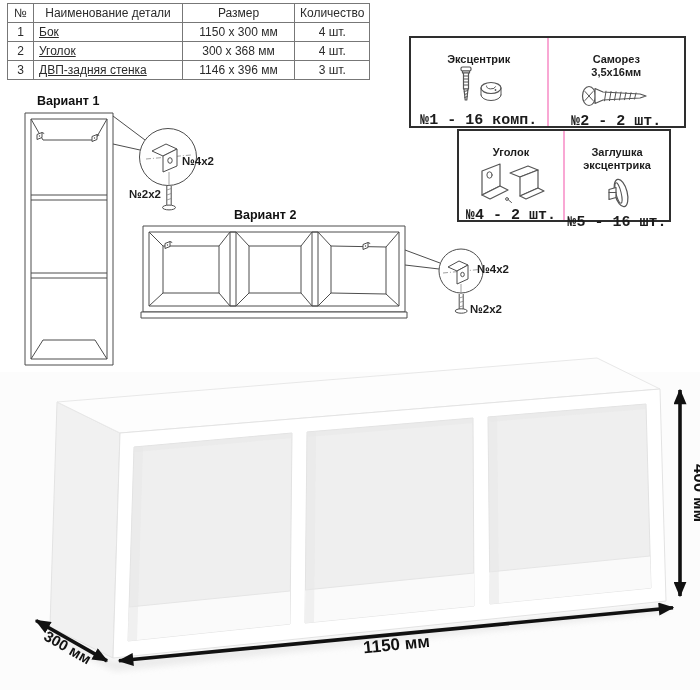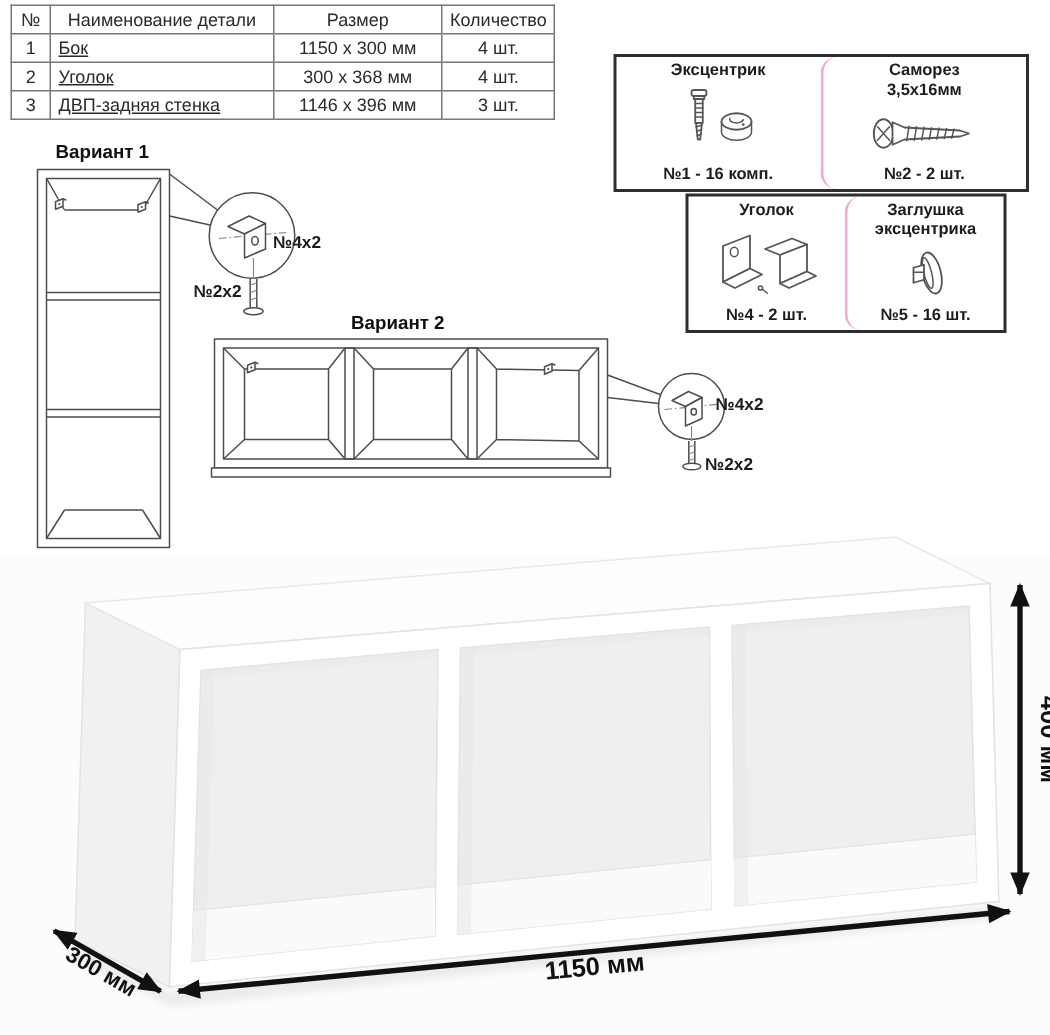--- a/index.html
+++ b/index.html
@@ -12,26 +12,26 @@
               font-size:12px;color:#2b2b2b;background:#fff;}
   table.parts th,table.parts td{border:1px solid #777;height:18px;padding:0 5px;font-weight:400;
               white-space:nowrap;overflow:hidden;}
   table.parts th{text-align:center;}
   td.c{text-align:center;}
   td.l{text-align:left;text-decoration:underline;}
 
   
   .hw-box{position:absolute;display:flex;border:2px solid #2e2e2e;background:#fff;box-sizing:border-box;}
   .hw-cell{flex:1 1 0;display:flex;flex-direction:column;align-items:center;
-           padding:3px 2px 4px;box-sizing:border-box;min-width:0;border-radius:11px;}
+           padding:15px 2px 4px;box-sizing:border-box;min-width:0;}
   .hw-cell + .hw-cell{border-left:2px solid #f9a8d4;}
   .hw-title,.hw-t2{font-weight:700;font-size:11px;line-height:13px;text-align:center;color:#1c1c1c;}
   .hw-t2:empty{display:none;}
   .hw-icon{flex:1;display:flex;align-items:center;justify-content:center;width:100%;}
-  .hw-count{font-weight:700;font-size:11px;color:#1c1c1c;margin-top:auto;}
+  .hw-count{font-weight:700;font-size:15px;color:#1c1c1c;margin-top:auto;font-family:Liberation Mono, monospace;}
 
   .ic{stroke:#555;stroke-width:1.2;fill:#fff;stroke-linejoin:round;stroke-linecap:round;}
   .icl{stroke:#555;stroke-width:1;fill:none;stroke-linecap:round;}
 
   
   .va{stroke:#4d4d4d;stroke-width:1;fill:none;stroke-linejoin:round;}
   .vaf{stroke:#4d4d4d;stroke-width:1;fill:#fff;stroke-linejoin:round;}
   .axis{stroke:#888;stroke-width:.8;fill:none;stroke-dasharray:5 2 1 2;}
   .thin{stroke:#888;stroke-width:.8;fill:none;}
   .lbl{font-weight:700;font-size:11.5px;fill:#1c1c1c;}

